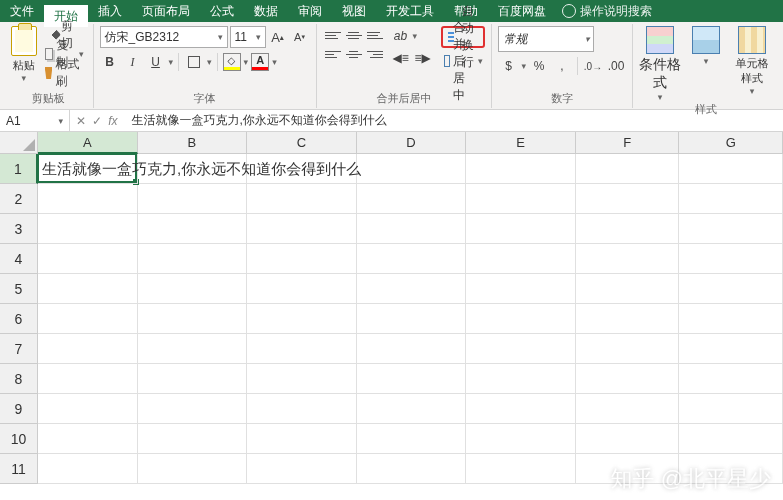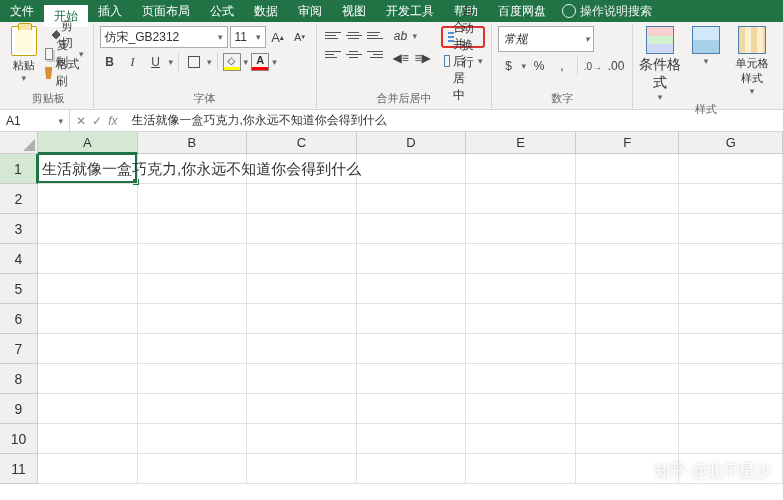--- a/index.html
+++ b/index.html
@@ -61,21 +61,21 @@
 .ch{height:22px;border-right:1px solid #ccc;border-bottom:1px solid #ccc;background:#f0f0f0;text-align:center;line-height:22px;font-size:13px;color:#333;}
 .ch.sel{background:#d4e8d4;border-bottom:2px solid #217346;}
 .rowheads{}
 .rh{width:38px;height:30px;border-right:1px solid #ccc;border-bottom:1px solid #ccc;background:#f0f0f0;text-align:center;line-height:30px;font-size:14px;color:#333;}
 .rh.sel{background:#d4e8d4;border-right:2px solid #217346;}
 .cells{position:relative;}
 .crow{display:flex;}
 .cell{height:30px;border-right:1px solid #e0e0e0;border-bottom:1px solid #e0e0e0;line-height:30px;padding:0 4px;font-size:15px;white-space:nowrap;overflow:visible;}
 .sel-border{position:absolute;border:2px solid #217346;pointer-events:none;}
 .fill-handle{position:absolute;width:6px;height:6px;background:#217346;}
-.watermark{position:absolute;right:12px;bottom:18px;color:#fff;opacity:.55;font-size:16px;text-shadow:0 0 4px #888;}
+.watermark{position:absolute;right:12px;bottom:6px;color:#fff;opacity:.55;font-size:22px;text-shadow:0 0 4px #888;}
 </style>
 </head>
 <body>
 
 <div class="titlebar">
   <div class="tab">文件</div>
   <div class="tab active">开始</div>
   <div class="tab">插入</div>
   <div class="tab">页面布局</div>
   <div class="tab">公式</div>

